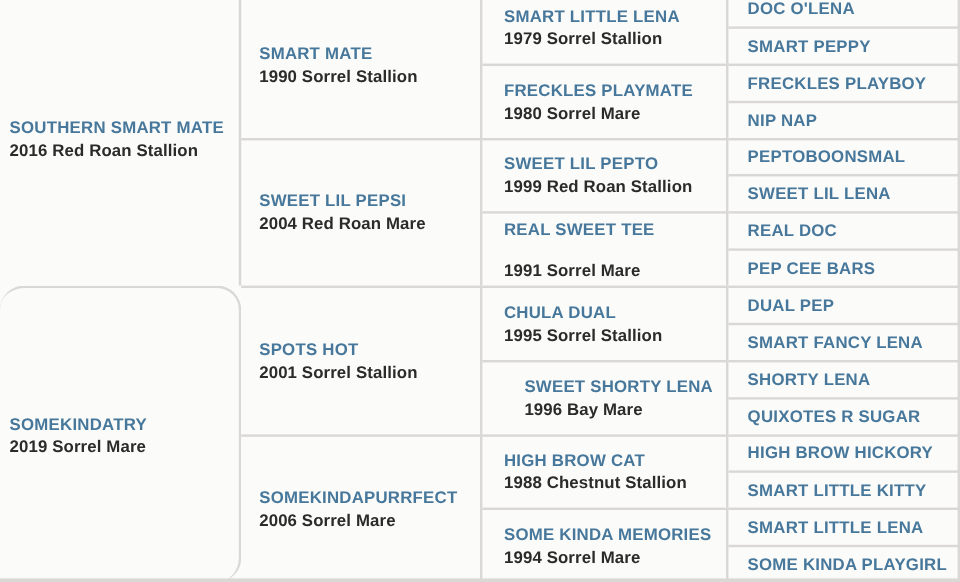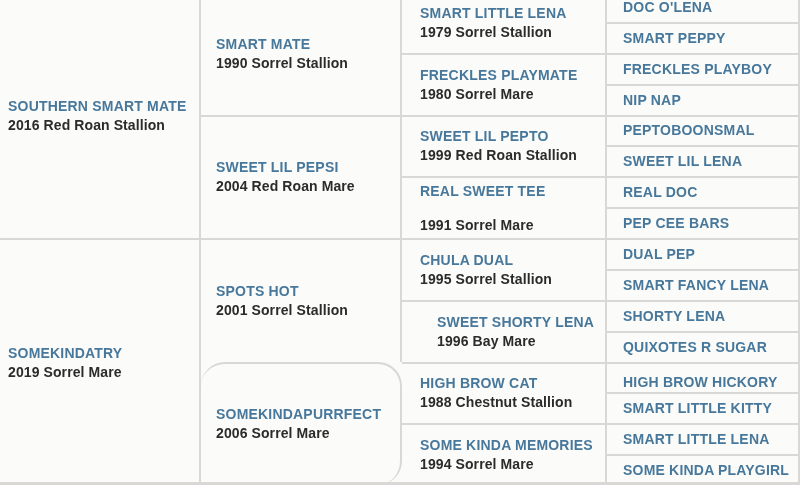--- a/index.html
+++ b/index.html
@@ -69,37 +69,37 @@
 </style>
 </head>
 <body>
 
 <div id="viewport">
   <div id="pedigree-grid">
       <div class="cell col1" style="grid-area: 1 / 1 / span 8;">
         <div class="horse-name">SOUTHERN SMART MATE</div>
         <div class="horse-details">2016 Red Roan Stallion</div>
       </div>
-      <div class="cell col1" style="grid-area: 9 / 1 / span 8;">
+      <div class="cell col1" style="grid-area: 9 / 1 / span 8; border-radius: 20px;">
         <div class="horse-name">SOMEKINDATRY</div>
         <div class="horse-details">2019 Sorrel Mare</div>
       </div>
       <div class="cell col2" style="grid-area: 1 / 2 / span 4;">
         <div class="horse-name">SMART MATE</div>
         <div class="horse-details">1990 Sorrel Stallion</div>
       </div>
       <div class="cell col2" style="grid-area: 5 / 2 / span 4;">
         <div class="horse-name">SWEET LIL PEPSI</div>
         <div class="horse-details">2004 Red Roan Mare</div>
       </div>
       <div class="cell col2" style="grid-area: 9 / 2 / span 4;">
         <div class="horse-name">SPOTS HOT</div>
         <div class="horse-details">2001 Sorrel Stallion</div>
       </div>
-      <div class="cell col2" style="grid-area: 13 / 2 / span 4; border-radius: 24px;">
+      <div class="cell col2" style="grid-area: 13 / 2 / span 4;">
         <div class="horse-name">SOMEKINDAPURRFECT</div>
         <div class="horse-details">2006 Sorrel Mare</div>
       </div>
       <div class="cell col3" style="grid-area: 1 / 3 / span 2;">
         <div class="horse-name">SMART LITTLE LENA</div>
         <div class="horse-details">1979 Sorrel Stallion</div>
       </div>
       <div class="cell col3" style="grid-area: 3 / 3 / span 2;">
         <div class="horse-name">FRECKLES PLAYMATE</div>
         <div class="horse-details">1980 Sorrel Mare</div>
@@ -157,21 +157,21 @@
       </div>
       <div class="cell col4" style="grid-area: 10 / 4 / span 1;">
         <div class="horse-name">SMART FANCY LENA</div>
       </div>
       <div class="cell col4" style="grid-area: 11 / 4 / span 1;">
         <div class="horse-name">SHORTY LENA</div>
       </div>
       <div class="cell col4" style="grid-area: 12 / 4 / span 1;">
         <div class="horse-name">QUIXOTES R SUGAR</div>
       </div>
-      <div class="cell col4" style="grid-area: 13 / 4 / span 1; justify-content: flex-end;">
+      <div class="cell col4" style="grid-area: 13 / 4 / span 1;">
         <div class="horse-name">HIGH BROW HICKORY</div>
       </div>
       <div class="cell col4" style="grid-area: 14 / 4 / span 1;">
         <div class="horse-name">SMART LITTLE KITTY</div>
       </div>
       <div class="cell col4" style="grid-area: 15 / 4 / span 1;">
         <div class="horse-name">SMART LITTLE LENA</div>
       </div>
       <div class="cell col4" style="grid-area: 16 / 4 / span 1;">
         <div class="horse-name">SOME KINDA PLAYGIRL</div>

